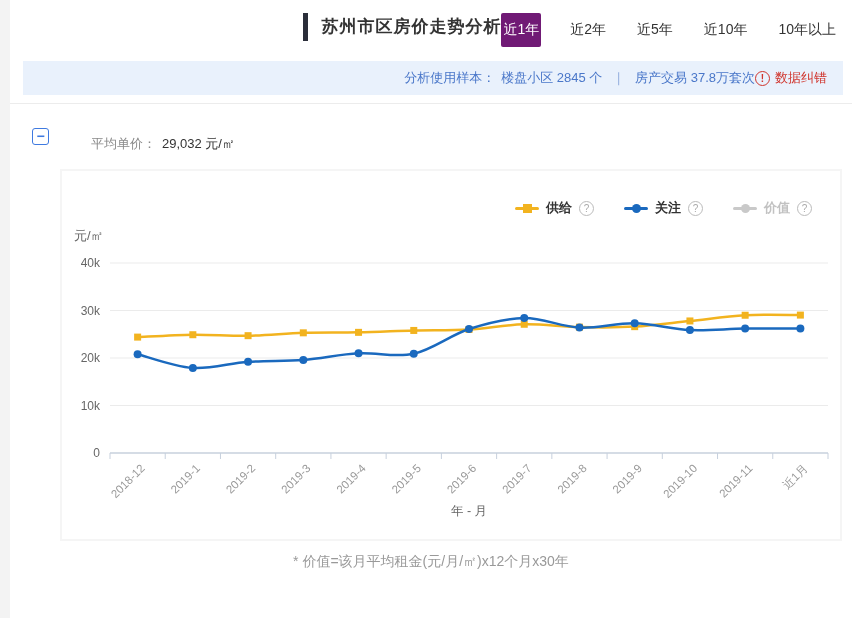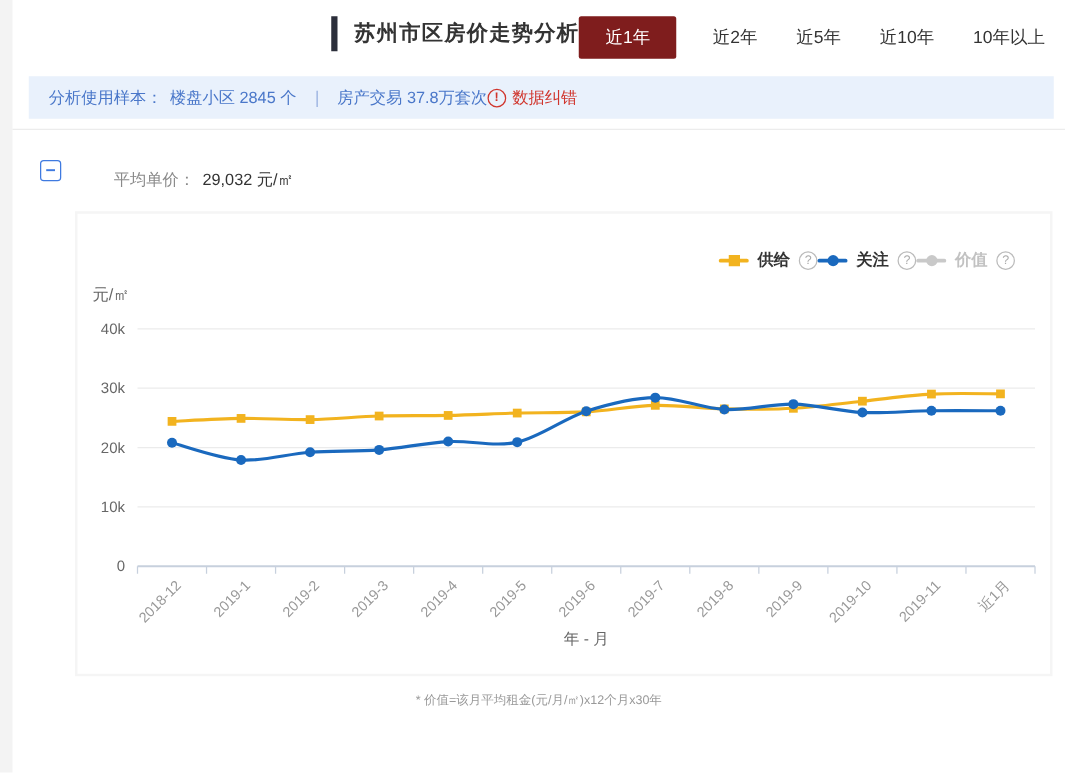--- a/index.html
+++ b/index.html
@@ -8,25 +8,25 @@
   .gutter { position:absolute; left:0; top:0; width:10px; height:618px; background:#f3f3f3; }
   .content { position:relative; margin-left:10px; width:842px; }
 
   
   .topbar { display:flex; justify-content:flex-end; align-items:flex-start; padding:12px 14px 0 13px; }
   .title-wrap { position:relative; padding-left:10px; }
   .accent-bar { position:absolute; left:-8px; top:1px; width:5px; height:28px; background:#2b2e3a; }
   .page-title { font-size:17px; font-weight:bold; color:#333; line-height:30px; letter-spacing:1px; }
   .range-tabs { display:flex; align-items:center; gap:27px; margin-top:1px; }
   .tab { font-size:14px; color:#333; padding:8px 2px; cursor:pointer; white-space:nowrap; }
-  .tab.active { background:#7f1d1d; color:#fff; padding:8px 21px; border-radius:2px; }
+  .tab.active { background:#701a75; color:#fff; padding:8px 2px; border-radius:2px; }
 
   
   .stats-bar { margin:14px 9px 0 13px; height:34px; background:#e9f1fc;
-    display:flex; justify-content:flex-start; align-items:center; padding:0 16px; }
+    display:flex; justify-content:flex-end; align-items:center; padding:0 16px; }
   .stats-left { font-size:13px; color:#4a77c9; display:flex; align-items:center; gap:6px; }
   .stats-sep { margin:0 4px; color:#7e9cd6; }
   .error-report { display:flex; align-items:center; gap:5px; font-size:13px; color:#d0342c; cursor:pointer; }
   .err-icon { width:15px; height:15px; border:1.5px solid #d0342c; border-radius:50%;
     display:inline-flex; align-items:center; justify-content:center; font-size:10px; font-weight:bold; color:#d0342c; }
 
   .page-divider { margin-top:8px; height:1px; background:#ececec; width:842px; }
 
   
   .section-header { display:flex; align-items:center; margin:16px 0 0 22px; }
@@ -41,33 +41,33 @@
   .chart-title-row { display:flex; justify-content:space-between; align-items:center; margin:24px 20px 0 48px; }
   .chart-title { font-size:14px; font-weight:bold; color:#333; }
   .toggle-group { display:flex; }
   .toggle-btn { font-size:13px; padding:7px 14px; border:1px solid #ddd; background:#fff; color:#333; cursor:pointer; }
   .toggle-btn.active { background:#1967d2; border-color:#1967d2; color:#fff; }
 
   
   .chart-card { position:relative; margin:16px 0 0 50px; width:782px; height:372px;
     border:2px solid #f5f5f5; background:#fff; }
   .y-unit { position:absolute; left:12px; top:56px; font-size:13px; color:#666; }
-  .legend { position:absolute; top:28px; right:28px; display:flex; align-items:center; }
+  .legend { position:absolute; top:28px; right:28px; display:flex; gap:30px; align-items:center; }
   .legend-item { display:flex; align-items:center; gap:7px; cursor:pointer; }
   .legend-line { position:relative; width:24px; height:3px; border-radius:2px; display:inline-block; }
   .legend-marker { position:absolute; left:8px; top:-3px; width:9px; height:9px; display:inline-block; }
   .legend-marker.circle { border-radius:50%; }
   .legend-label { font-size:13px; font-weight:bold; color:#333; }
   .legend-item.disabled .legend-label { color:#c2c2c2; }
   .help-icon { width:15px; height:15px; border:1px solid #bbb; border-radius:50%; color:#aaa;
     font-size:10px; display:inline-flex; align-items:center; justify-content:center; cursor:pointer; }
   #chart-svg { position:absolute; left:0; top:0; }
   #chart-svg text { font-family:"Liberation Sans","DejaVu Sans",sans-serif; }
 
-  .footnote { margin-top:12px; text-align:center; font-size:10px; color:#999; width:842px; }
+  .footnote { margin-top:12px; text-align:center; font-size:14px; color:#999; width:842px; }
 </style>
 </head>
 <body>
 
 <div class="gutter"></div>
 <div class="content">
 
   <div class="topbar">
     <div class="title-wrap">
       <span class="accent-bar"></span>

